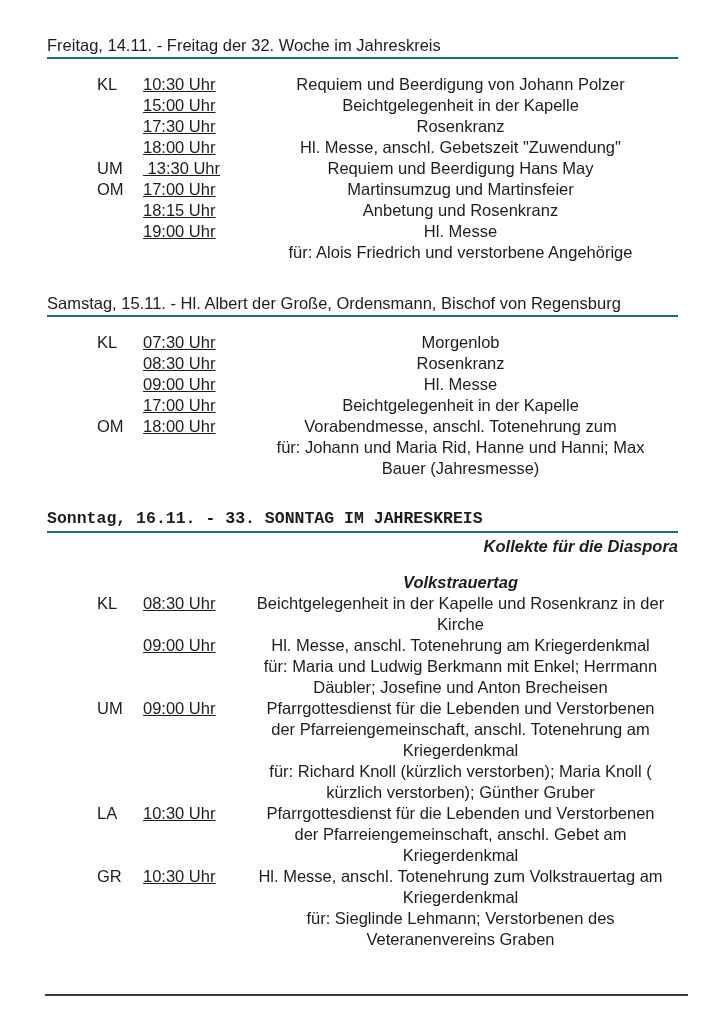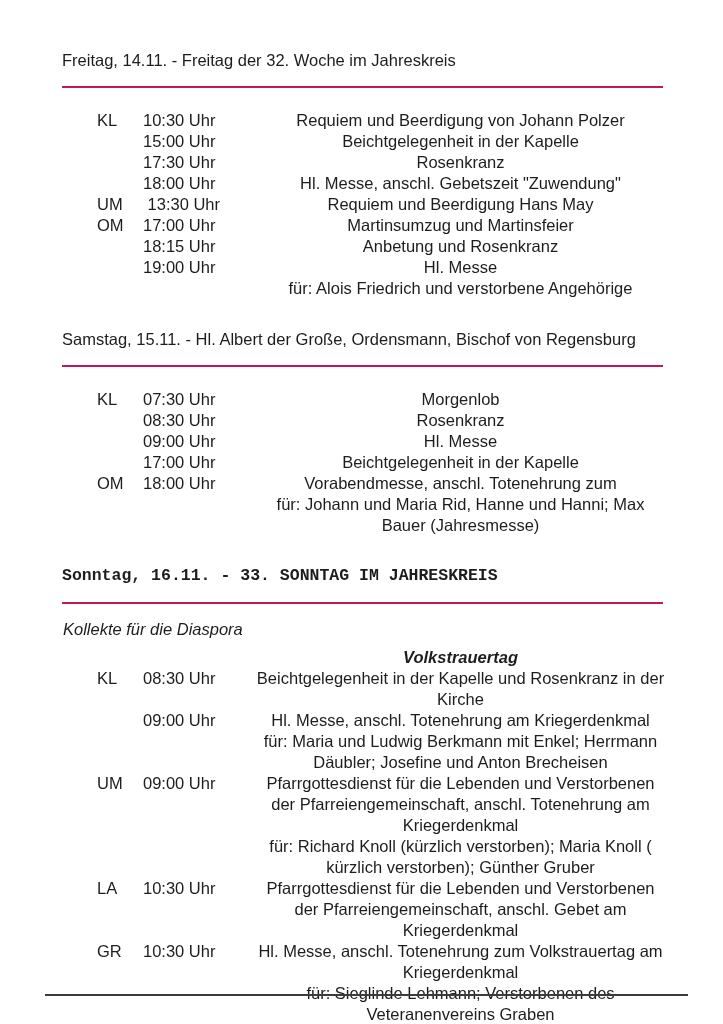--- a/index.html
+++ b/index.html
@@ -20,42 +20,43 @@
     position: relative;
     width: 723px;
     height: 1024px;
     box-sizing: border-box;
     padding: 35px 45px 0 47px;
     overflow: hidden;
     background: #ffffff;
   }
   .section { margin: 0 0 30px 0; }
   .section-title {
-    margin: 15px;
+    margin: 0;
     font-size: 16.5px;
     font-weight: normal;
     line-height: 20px;
-    padding-bottom: 16px;
-    border-bottom: 2px solid #be185d;
+    padding-bottom: 2px;
+    border-bottom: 2px solid #0f766e;
   }
   .section-title.bold { font-weight: bold; font-family: Liberation Mono, monospace; }
   .section-subtitle {
     margin: 3px 0 0 16px;
-    font-weight: normal;
+    font-weight: bold;
     font-style: italic;
     line-height: 21px;
-  }
-  .section-rows { padding-top: 7px; }
+    text-align: right;
+  }
+  .section-rows { padding-top: 15px; }
   .row {
     display: grid;
     grid-template-columns: 50px 46px 100px 1fr;
     align-items: start;
   }
   .cell-code { font-weight: normal; }
-  .cell-time { white-space: pre; }
+  .cell-time { white-space: pre; text-decoration: underline; }
   .cell-desc { min-height: 21px; text-align: center; }
   .row.emph .cell-desc { font-weight: bold; font-style: italic; }
   .desc-line { min-height: 21px; }
   .bottom-rule {
     position: absolute;
     left: 45px;
     top: 994px;
     width: 643px;
     height: 2px;
     background: #3c3c40;

